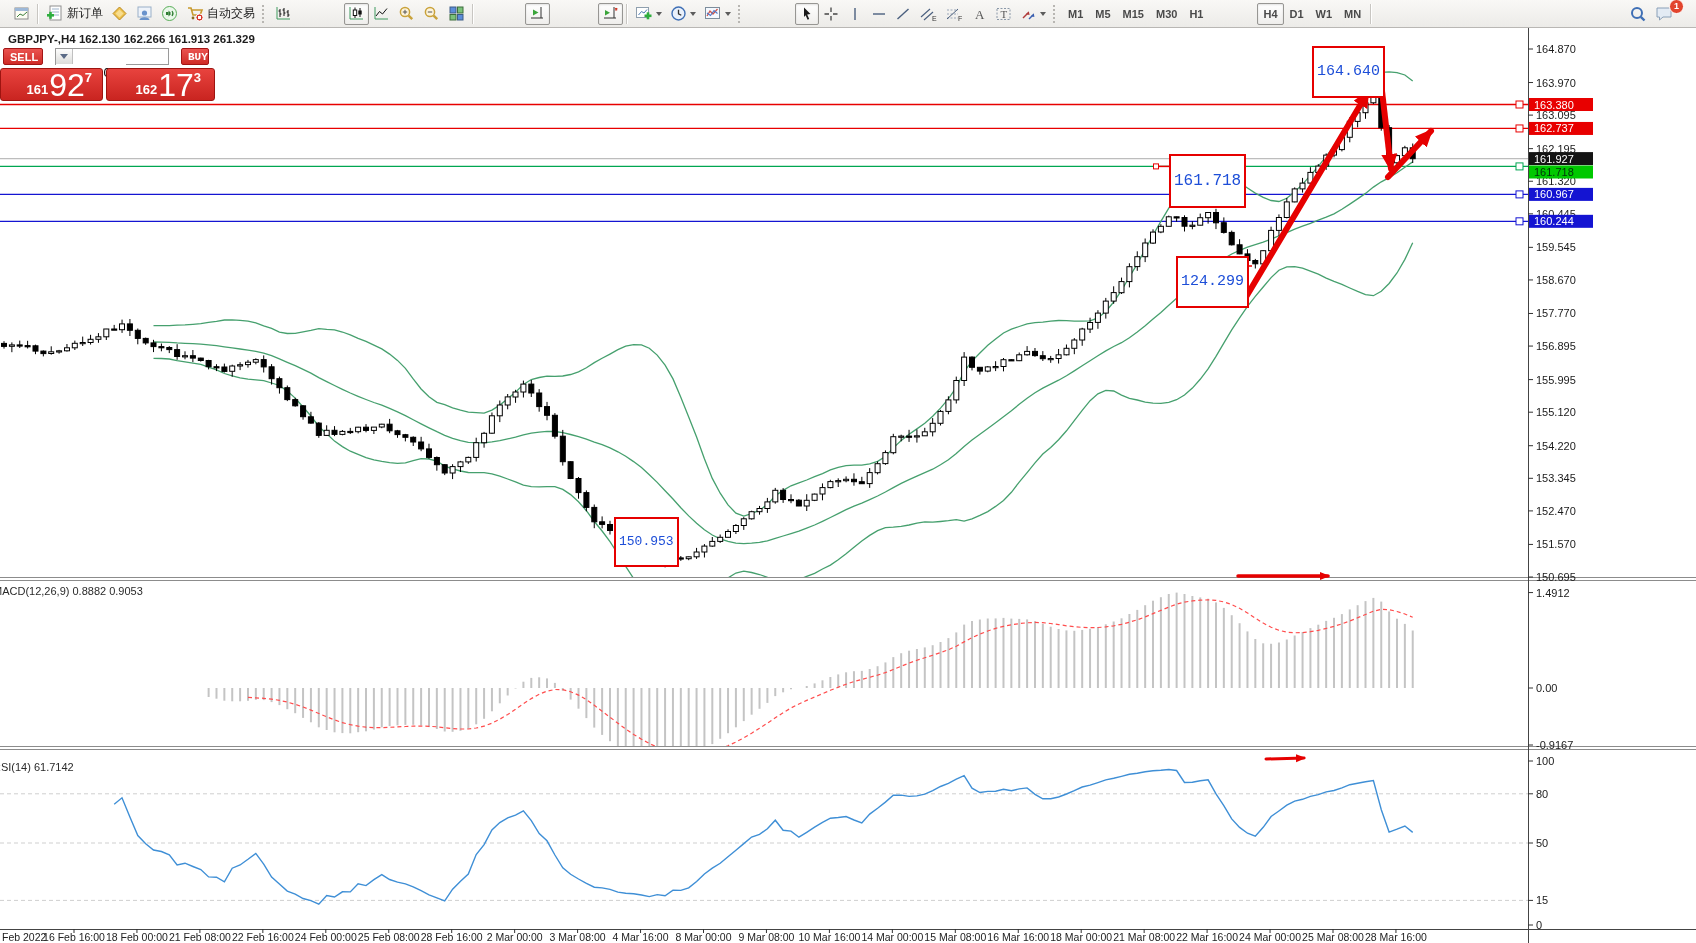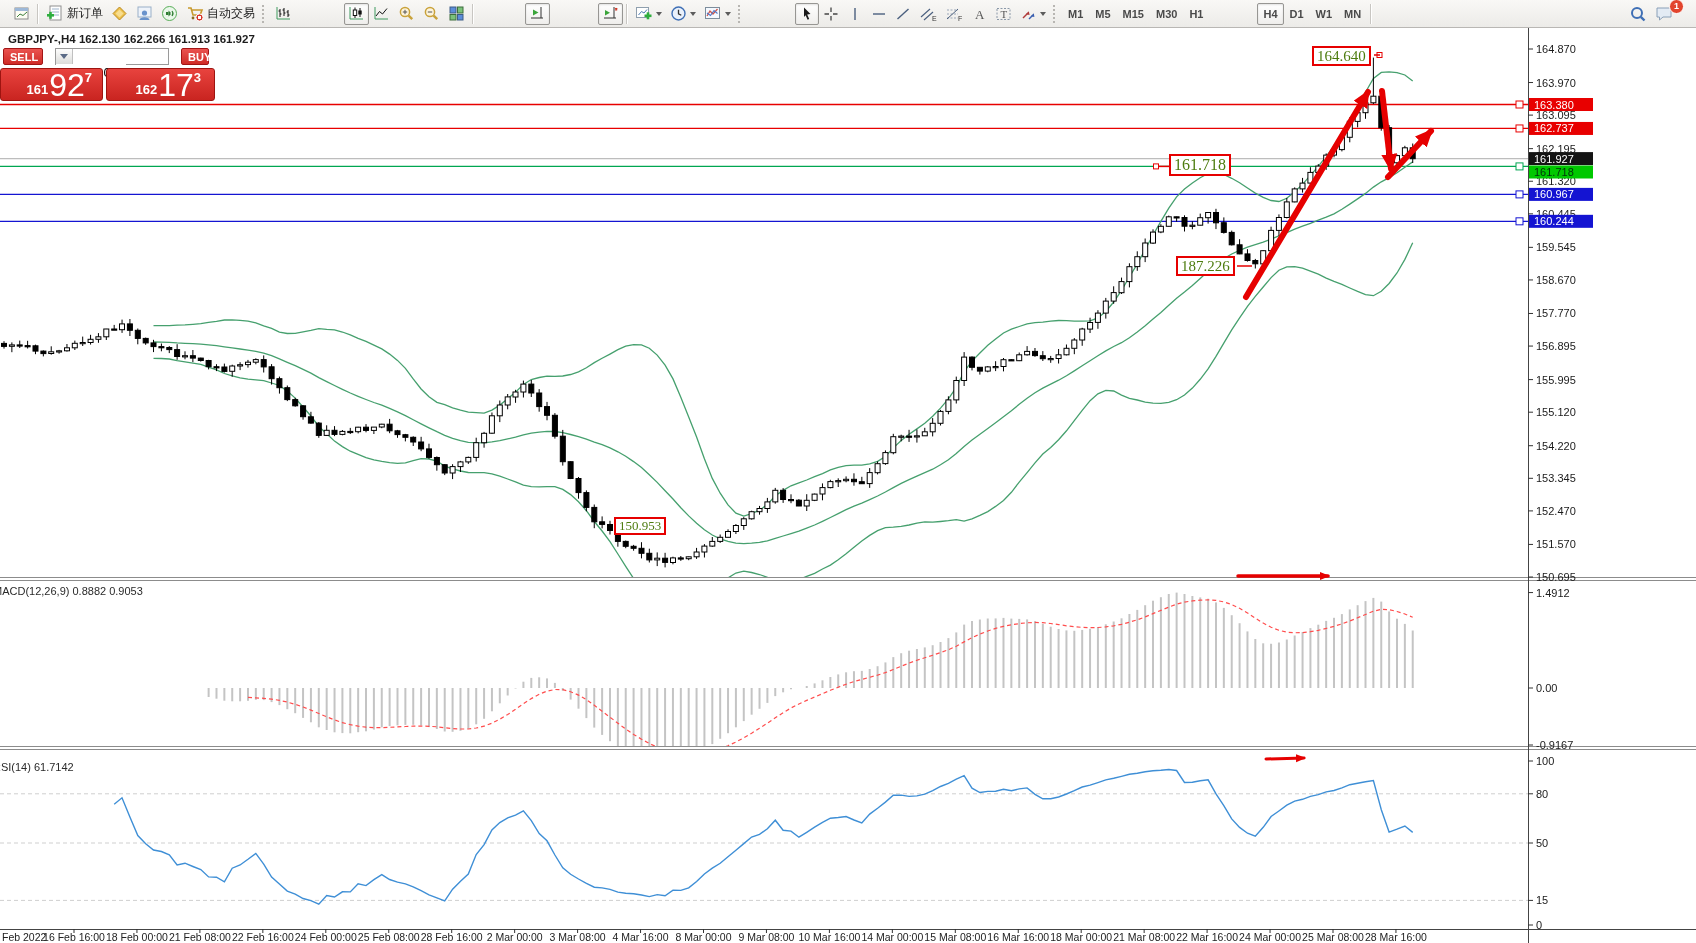--- a/index.html
+++ b/index.html
@@ -19,31 +19,31 @@
   .chatwrap{position:relative;}
   .badge{position:absolute;top:-5px;right:-7px;background:#e2452e;color:#fff;border:1px solid #fff;
     border-radius:50%;width:13px;height:13px;font:bold 9px/13px "Liberation Sans",sans-serif;text-align:center;}
   
   .chart-window{position:relative;width:1696px;height:916px;background:#fff;}
   #cv{position:absolute;left:0;top:0;}
   .chart-title{position:absolute;left:8px;top:5px;font:600 11.5px "Liberation Sans",sans-serif;color:#1c1c1c;z-index:4;}
   .plabel{position:absolute;font:11px "Liberation Sans",sans-serif;color:#2a2a2a;z-index:4;}
   .macd-label{left:-7px;top:557px;}
   .rsi-label{left:-7px;top:733px;}
-  .anno{position:absolute;border:2px solid #e60000;background:#fff;color:#4d7c0f;
-    padding:0 3px;z-index:5;font-family:Liberation Serif, serif;}
+  .anno{position:absolute;border:2px solid #e60000;background:#fff;color:#1d4ed8;
+    padding:16px 3px;z-index:5;font-family:Liberation Mono, monospace;}
   .anno.lg{font-size:16px;line-height:18px;}
   .anno.md{font-size:15px;line-height:16px;}
   .anno.sm{font-size:13px;line-height:14px;}
   
   .oneclick{position:absolute;left:0;top:20px;width:215px;z-index:6;}
   .oc-row{display:flex;align-items:stretch;gap:12px;height:17px;margin-left:3px;}
   .oc-sell,.oc-buy{border:1px solid #a31515;border-radius:2px;color:#fff;
     background:linear-gradient(#ea5350,#cf2b26);font:600 11px "Liberation Sans",sans-serif;padding:0 6px;}
-  .oc-sell{width:40px;}.oc-buy{width:28px;}
+  .oc-sell{width:40px;}.oc-buy{width:28px;font-family:Liberation Mono, monospace;}
   .vol-box{display:flex;border:1px solid #9a9a9a;background:#fff;width:112px;flex-direction:column;}
   .spin{width:17px;border:none;background:linear-gradient(#fdfdfd,#dcdcda);border-right:1px solid #c0c0c0;
     display:flex;align-items:center;justify-content:center;}
   .spin.up{border-right:none;border-left:1px solid #c0c0c0;}
   .tri-dn{width:0;height:0;border:4px solid transparent;border-top:5px solid #5a6a86;margin-top:4px;}
   .tri-up{width:0;height:0;border:4px solid transparent;border-bottom:5px solid #5a6a86;margin-bottom:4px;}
   .vol{flex:1;border:none;outline:none;text-align:right;padding-right:8px;font:13px "Liberation Sans",sans-serif;width:60px;}
   .oc-prices{display:flex;gap:3px;margin-top:3px;}
   .px{height:31px;border-radius:3px;background:linear-gradient(#e8433e,#c92420);border:1px solid #9e1410;
     color:#fff;display:flex;align-items:flex-end;justify-content:center;padding:0 2px;}
@@ -953,27 +953,27 @@
       <line x1="1207.1000000000001" y1="901" x2="1207.1000000000001" y2="905" stroke="#333"></line>
       <text x="1207.1000000000001" y="913" font-size="10.5" fill="#222" text-anchor="middle" font-family="Liberation Sans,sans-serif">22 Mar 16:00</text>
       <line x1="1270.05" y1="901" x2="1270.05" y2="905" stroke="#333"></line>
       <text x="1270.05" y="913" font-size="10.5" fill="#222" text-anchor="middle" font-family="Liberation Sans,sans-serif">24 Mar 00:00</text>
       <line x1="1333" y1="901" x2="1333" y2="905" stroke="#333"></line>
       <text x="1333" y="913" font-size="10.5" fill="#222" text-anchor="middle" font-family="Liberation Sans,sans-serif">25 Mar 08:00</text>
       <line x1="1395.95" y1="901" x2="1395.95" y2="905" stroke="#333"></line>
       <text x="1395.95" y="913" font-size="10.5" fill="#222" text-anchor="middle" font-family="Liberation Sans,sans-serif">28 Mar 16:00</text>
     </svg>
 
-  <div class="chart-title">GBPJPY-,H4  162.130 162.266 161.913 161.927</div>
+  <div class="chart-title">GBPJPY-,H4  162.130 162.266 161.913 261.329</div>
   <div class="plabel macd-label">MACD(12,26,9) 0.8882 0.9053</div>
   <div class="plabel rsi-label">RSI(14) 61.7142</div>
 
   <div class="anno md" style="left:1312px;top:18px">164.640</div>
   <div class="anno lg" style="left:1169px;top:126px">161.718</div>
-  <div class="anno md" style="left:1176px;top:228px">187.226</div>
+  <div class="anno md" style="left:1176px;top:228px">124.299</div>
   <div class="anno sm" style="left:614px;top:489px">150.953</div>
 
   <div class="oneclick">
     <div class="oc-row">
       <button class="oc-sell">SELL</button>
       <div class="vol-box">
         <button class="spin dn">
             <span class="tri-dn"></span>
           </button>
         <input class="vol" value="1.00" style="">

